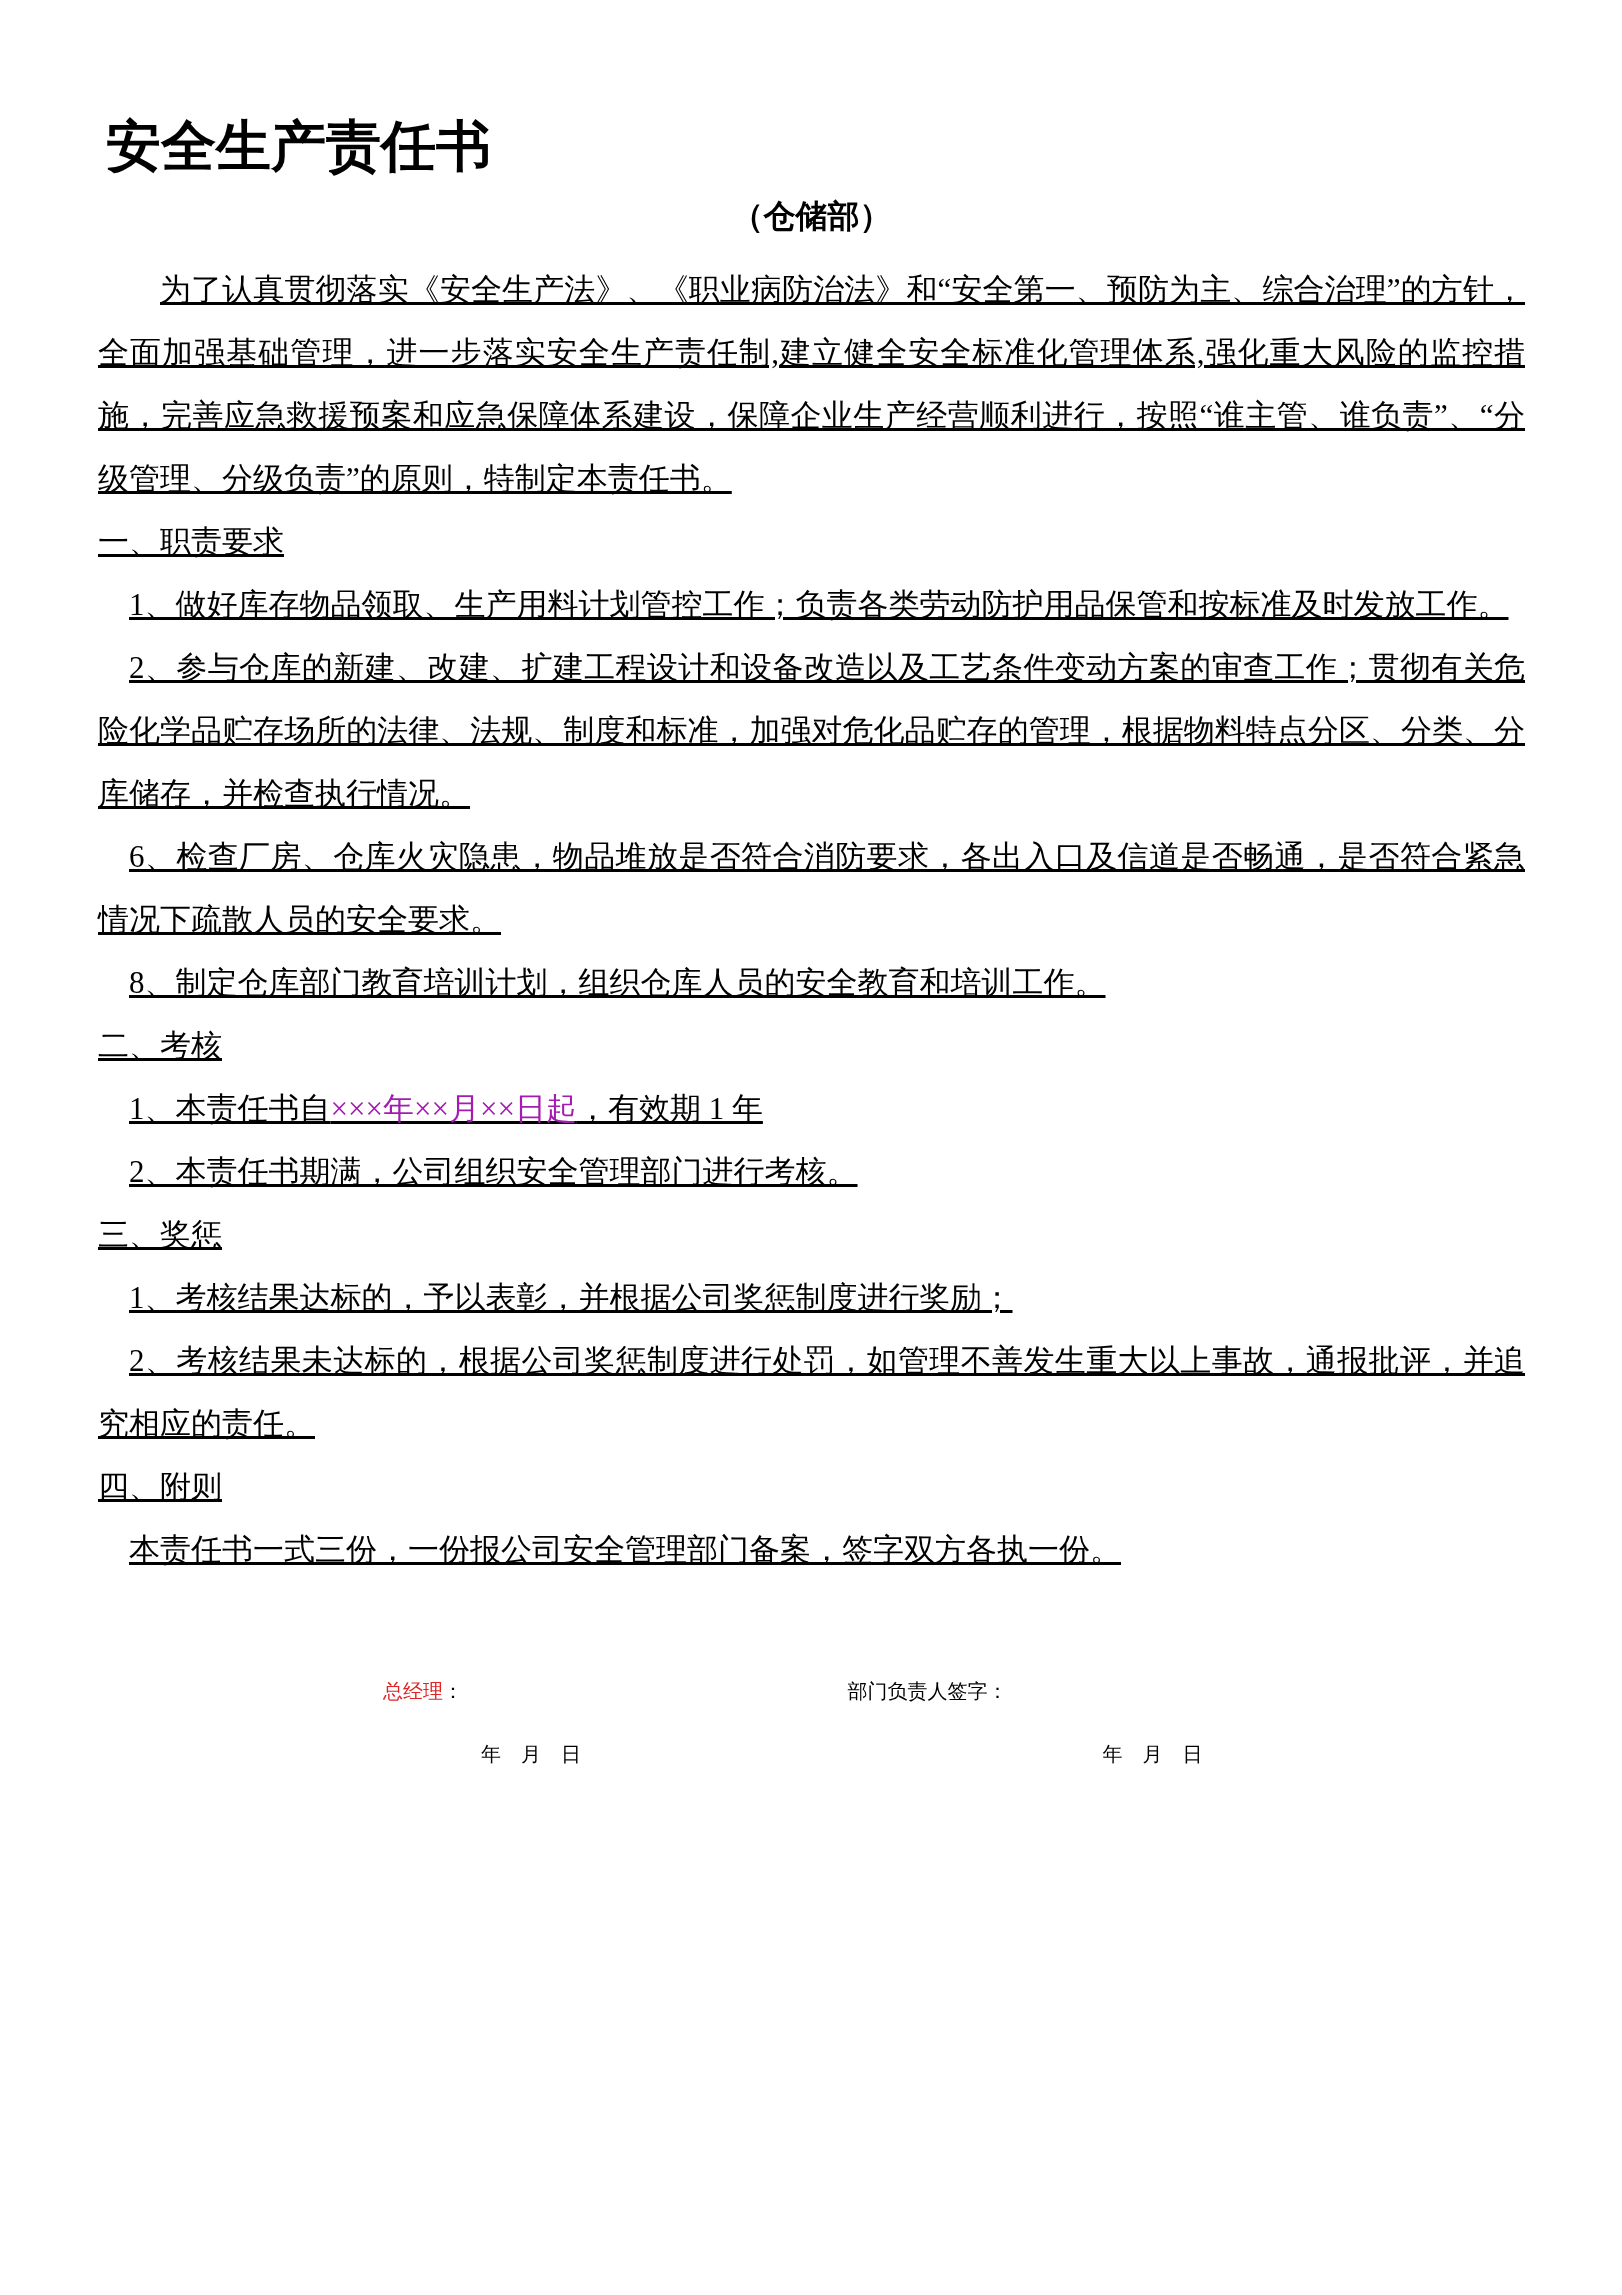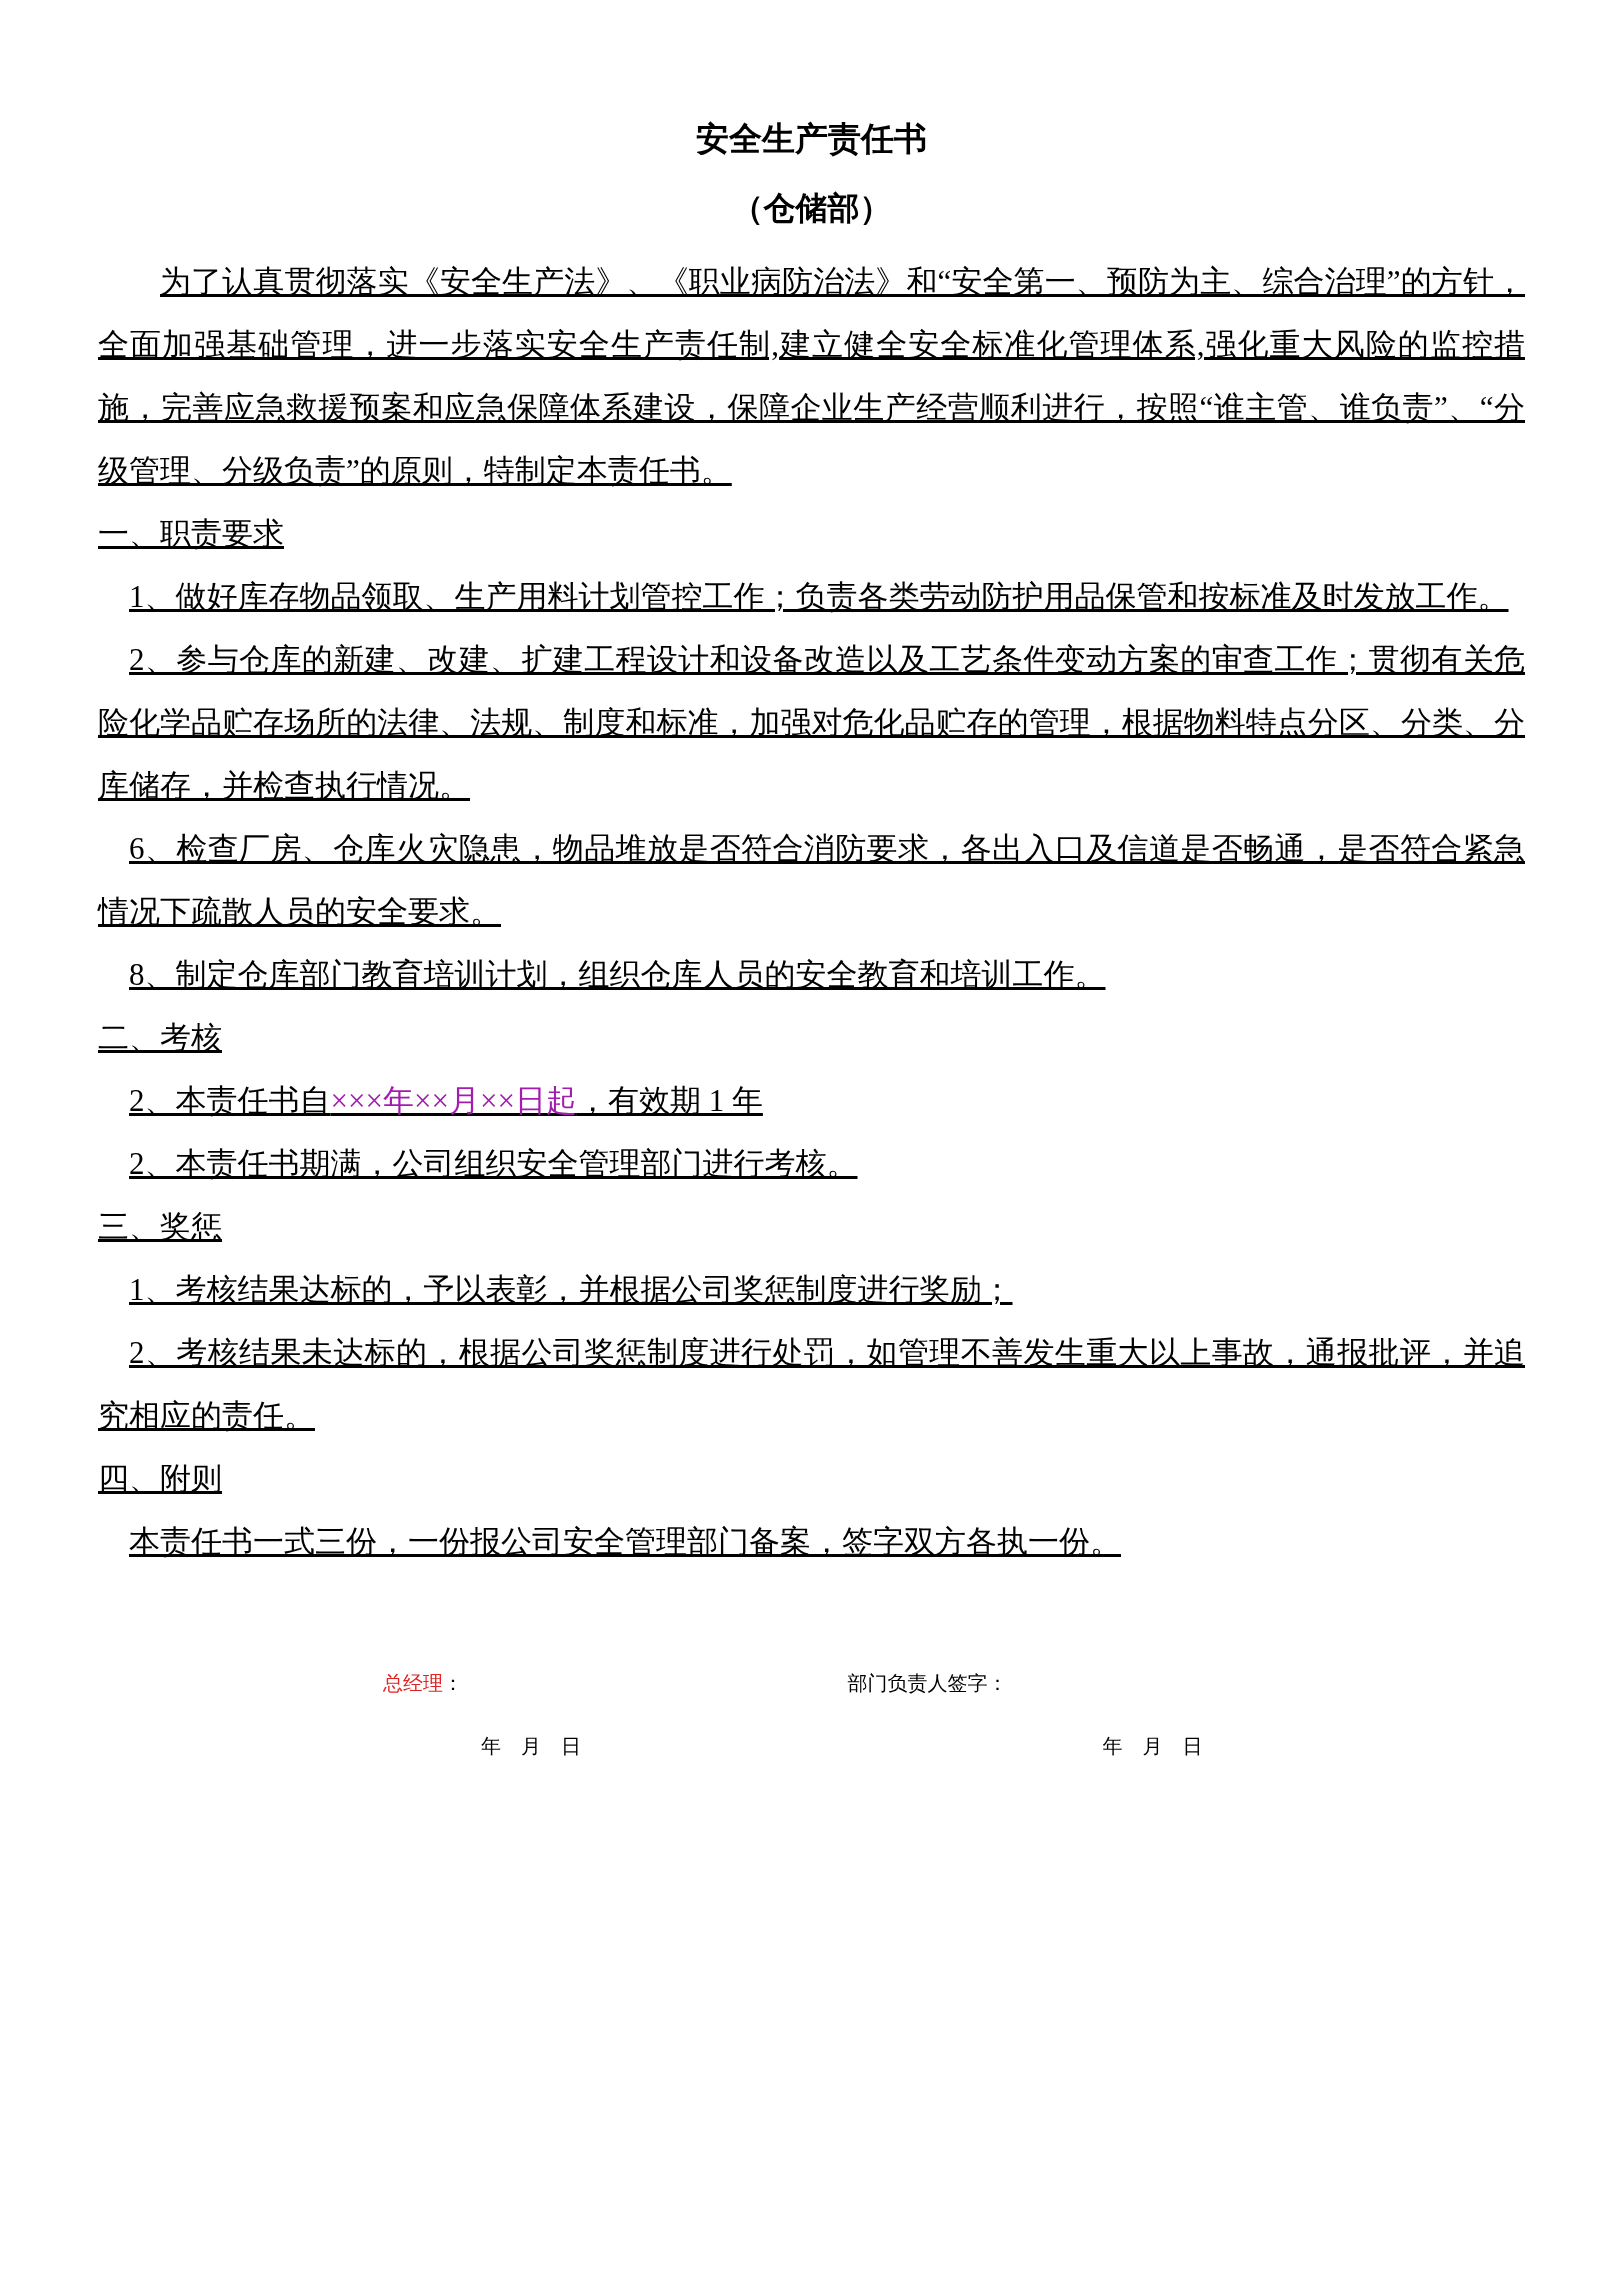--- a/index.html
+++ b/index.html
@@ -10,25 +10,24 @@
     color: #000000;
     font-family: "Liberation Serif", "DejaVu Serif", serif;
   }
   .page {
     box-sizing: border-box;
     width: 100%;
     height: 100%;
     padding: 111px 98px 0 98px;
   }
   .doc-title {
-    font-size: 33px;
+    font-size: 55px;
     font-weight: bold;
     line-height: 56px;
-    text-align: center;
-    margin: 0;
+    margin: 8px;
   }
   .doc-subtitle {
     font-size: 32px;
     font-weight: bold;
     line-height: 56px;
     text-align: center;
     margin: 13px 0 0 0;
   }
   .body-text {
     margin-top: 14.4px;
@@ -64,21 +63,21 @@
 
     <p class="indent2">为了认真贯彻落实《安全生产法》、《职业病防治法》和“安全第一、预防为主、综合治理”的方针，全面加强基础管理，进一步落实安全生产责任制,建立健全安全标准化管理体系,强化重大风险的监控措施，完善应急救援预案和应急保障体系建设，保障企业生产经营顺利进行，按照“谁主管、谁负责”、“分级管理、分级负责”的原则，特制定本责任书。</p>
 
     <p class="heading">一、职责要求</p>
     <p class="indent1">1、做好库存物品领取、生产用料计划管控工作；负责各类劳动防护用品保管和按标准及时发放工作。</p>
     <p class="indent1">2、参与仓库的新建、改建、扩建工程设计和设备改造以及工艺条件变动方案的审查工作；贯彻有关危险化学品贮存场所的法律、法规、制度和标准，加强对危化品贮存的管理，根据物料特点分区、分类、分库储存，并检查执行情况。</p>
     <p class="indent1">6、检查厂房、仓库火灾隐患，物品堆放是否符合消防要求，各出入口及信道是否畅通，是否符合紧急情况下疏散人员的安全要求。</p>
     <p class="indent1">8、制定仓库部门教育培训计划，组织仓库人员的安全教育和培训工作。</p>
 
     <p class="heading">二、考核</p>
-    <p class="indent1"><span>2、本责任书自</span><span class="red" style="color: #a21caf;">×××年××月××日起</span><span>，有效期 1 年</span></p>
+    <p class="indent1"><span>1、本责任书自</span><span class="red" style="color: #a21caf;">×××年××月××日起</span><span>，有效期 1 年</span></p>
     <p class="indent1">2、本责任书期满，公司组织安全管理部门进行考核。</p>
 
     <p class="heading">三、奖惩</p>
     <p class="indent1">1、考核结果达标的，予以表彰，并根据公司奖惩制度进行奖励；</p>
     <p class="indent1">2、考核结果未达标的，根据公司奖惩制度进行处罚，如管理不善发生重大以上事故，通报批评，并追究相应的责任。</p>
 
     <p class="heading">四、附则</p>
     <p class="indent1">本责任书一式三份，一份报公司安全管理部门备案，签字双方各执一份。</p>
 
   </div>

